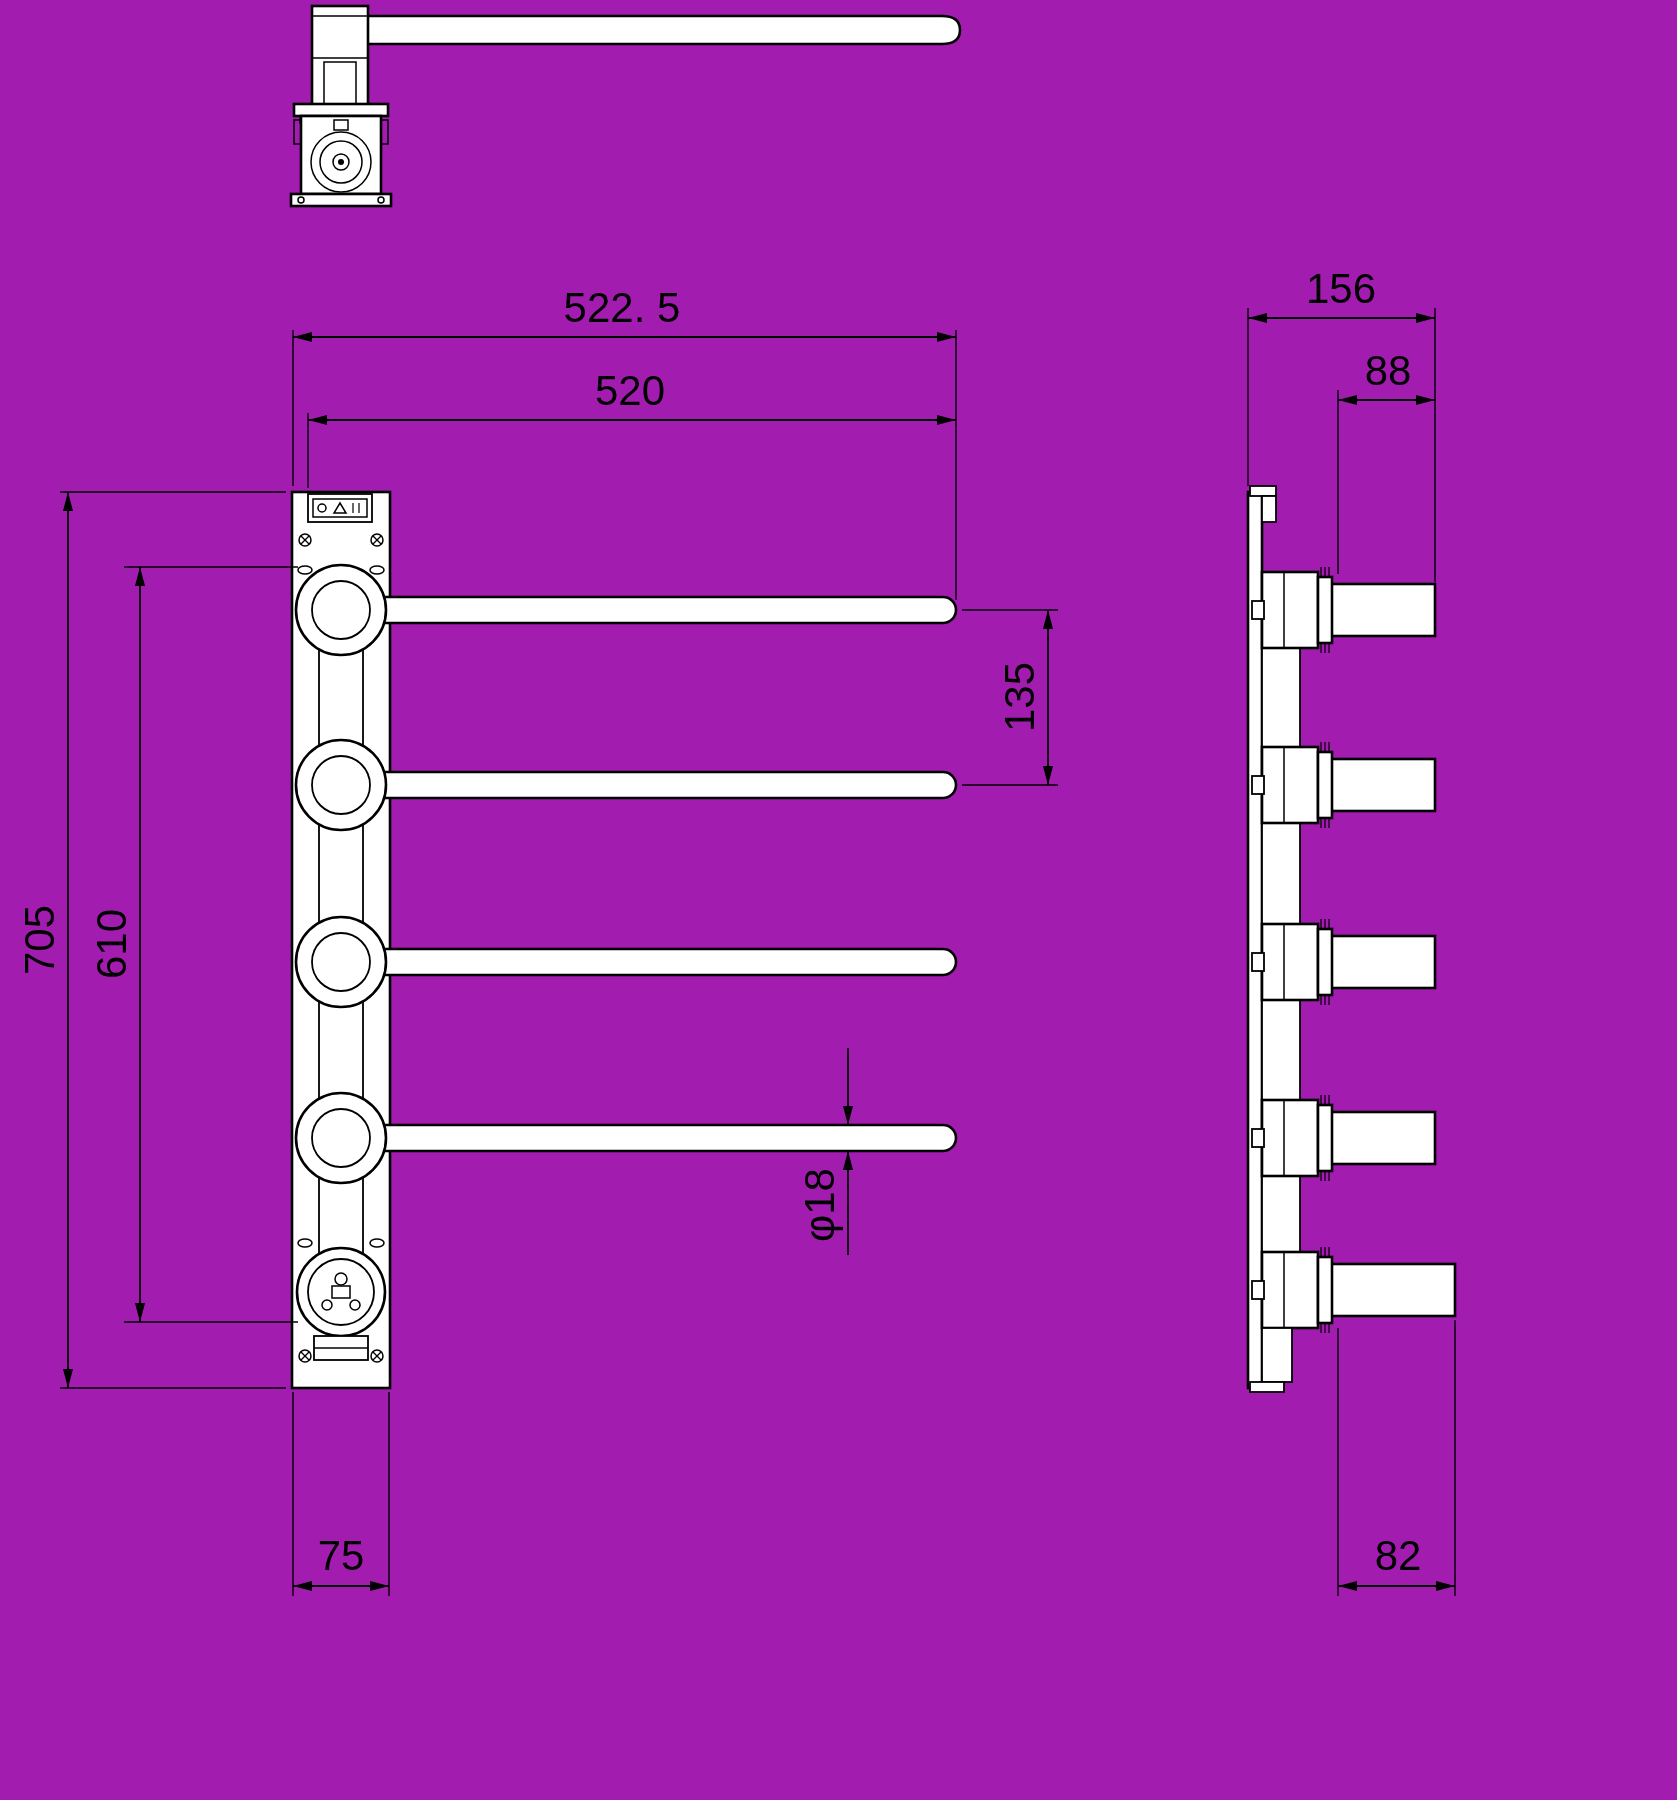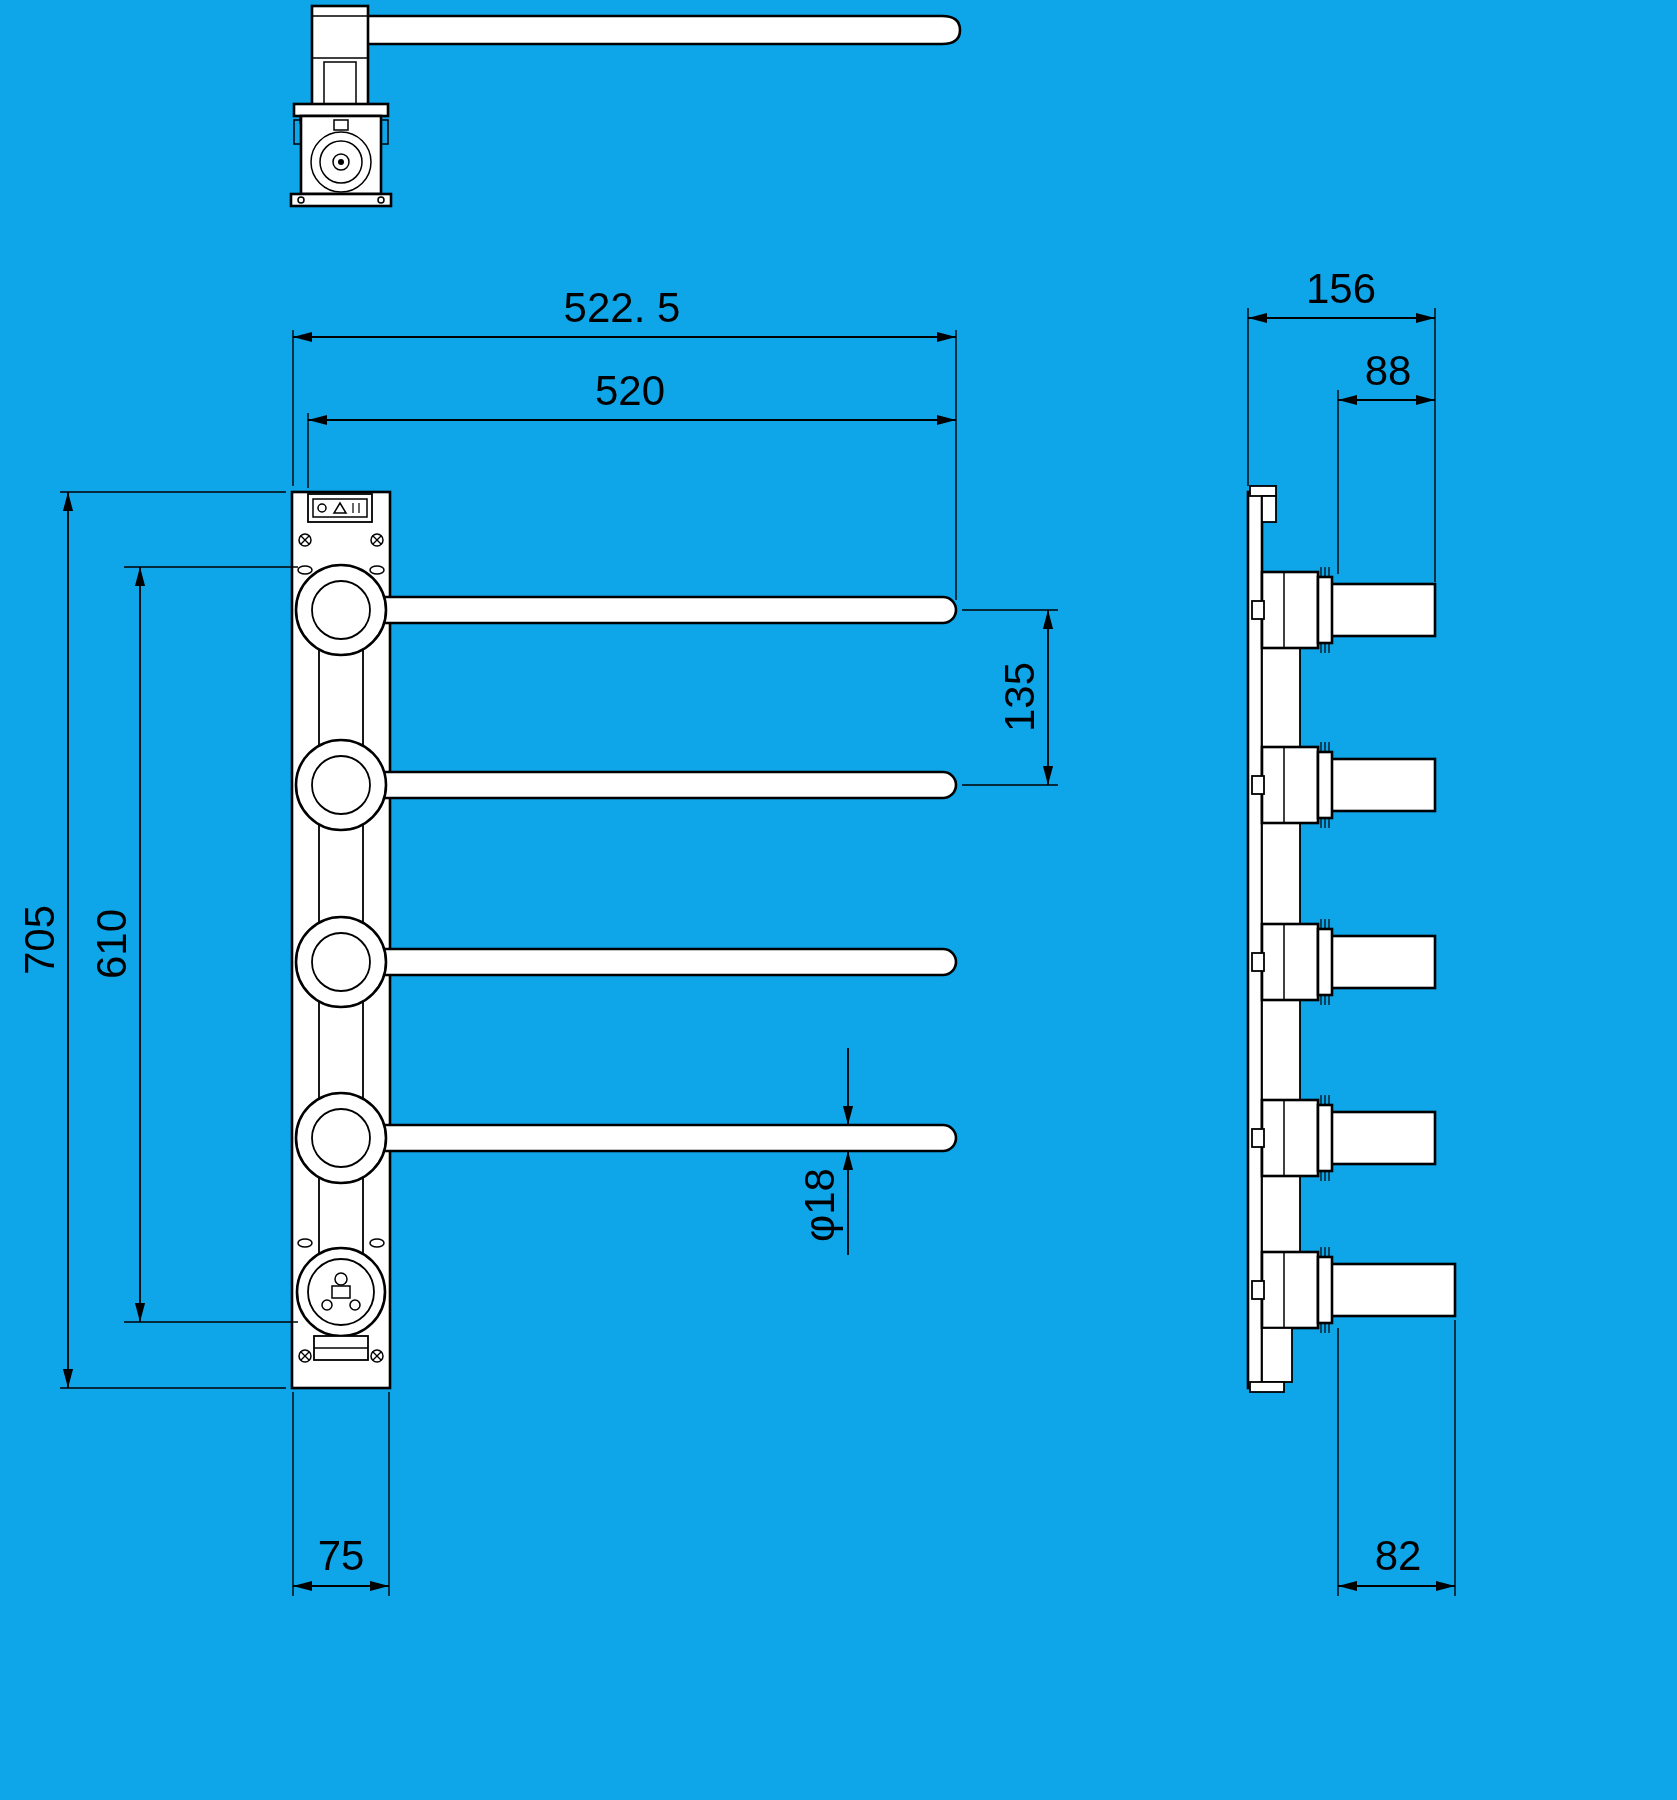--- a/index.html
+++ b/index.html
@@ -4,21 +4,21 @@
 <style>
   html, body {
     margin: 0;
     padding: 0;
     background: #ffffff;
   }
   .stage {
     position: relative;
     width: 1677px;
     height: 1800px;
-    background: #0ea5e9;
+    background: #a21caf;
     font-family: "Liberation Sans", sans-serif;
     overflow: hidden;
   }
   svg { display: block; }
 
   .outline      { fill: #ffffff; stroke: #000000; stroke-width: 2.6; }
   .outline-thin { fill: #ffffff; stroke: #000000; stroke-width: 1.8; }
   .detail       { fill: none;    stroke: #000000; stroke-width: 1.5; }
   .detail-fill  { fill: #000000; stroke: none; }
   .dim          { stroke: #000000; stroke-width: 1.8; fill: none; }

